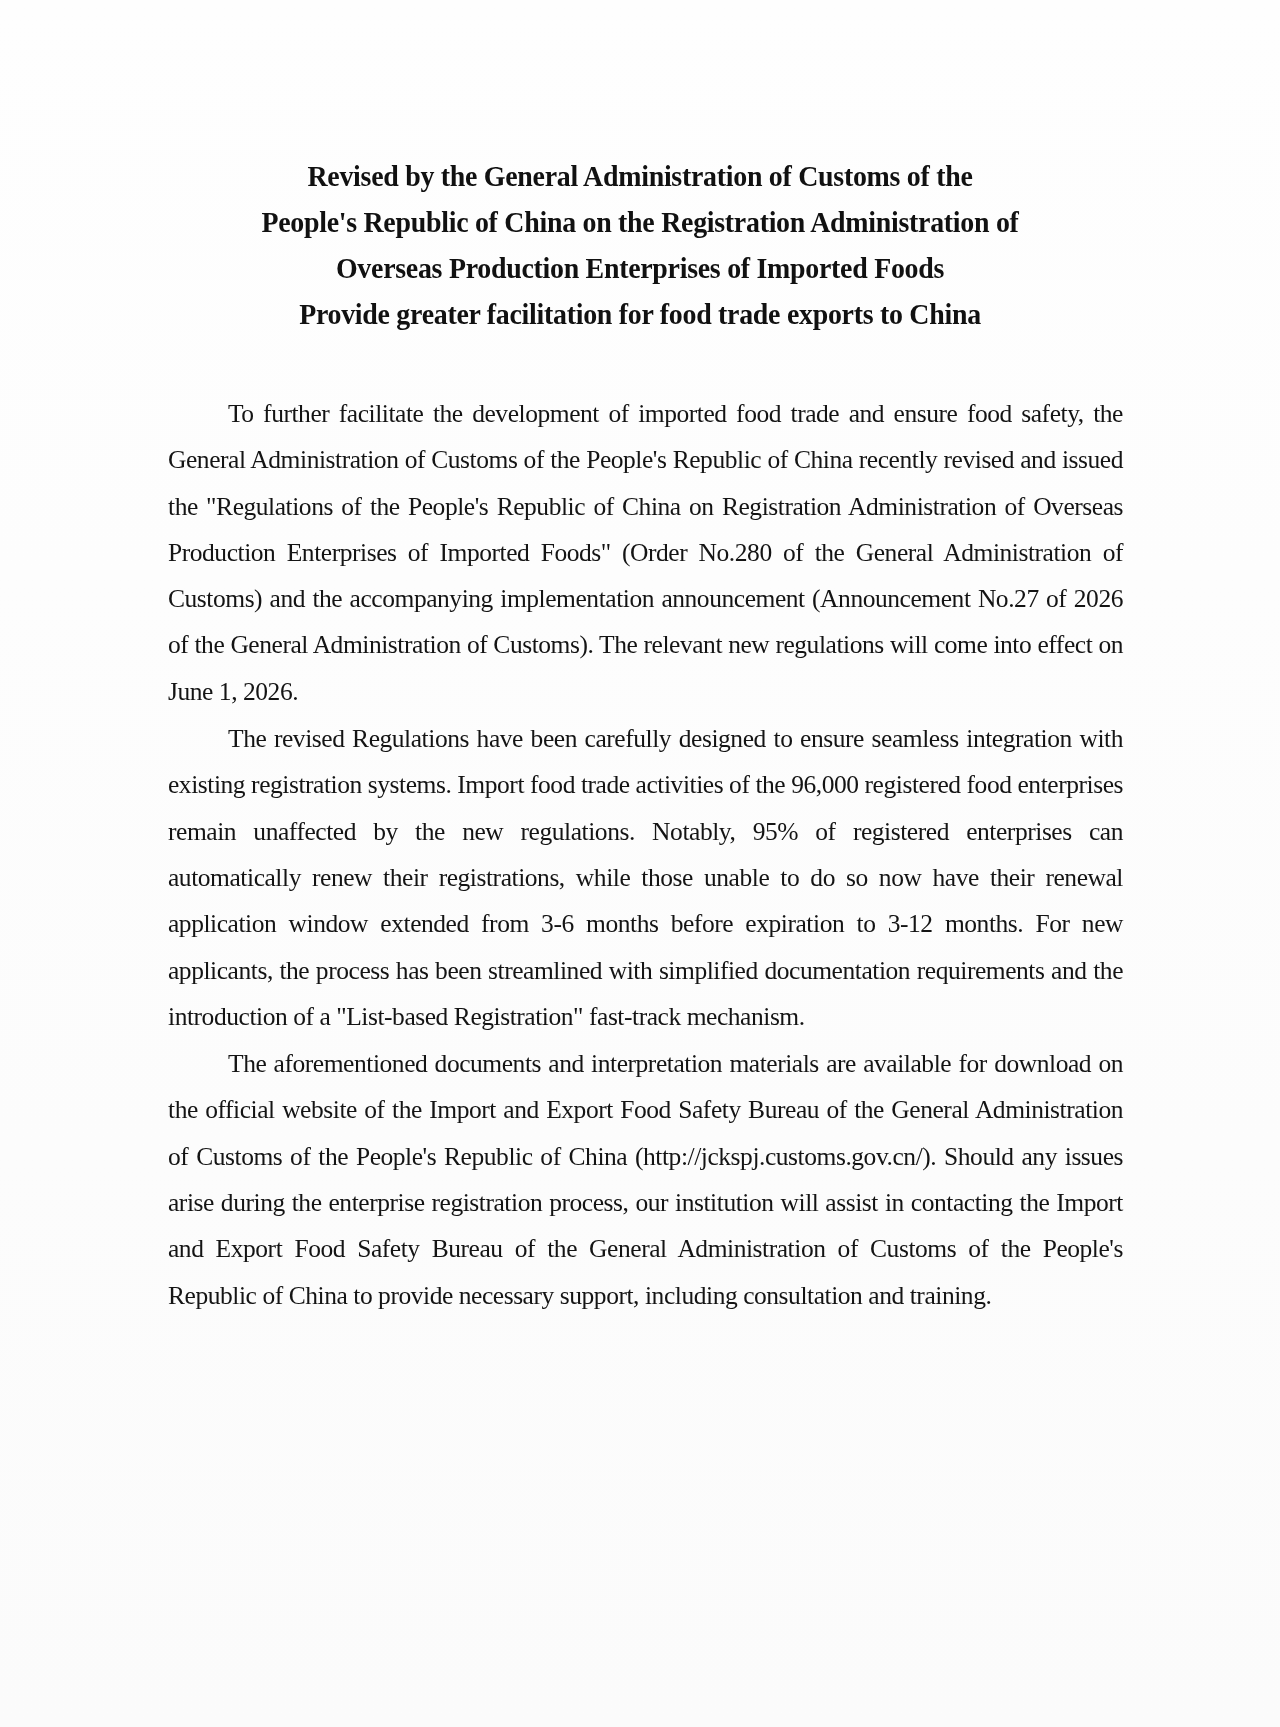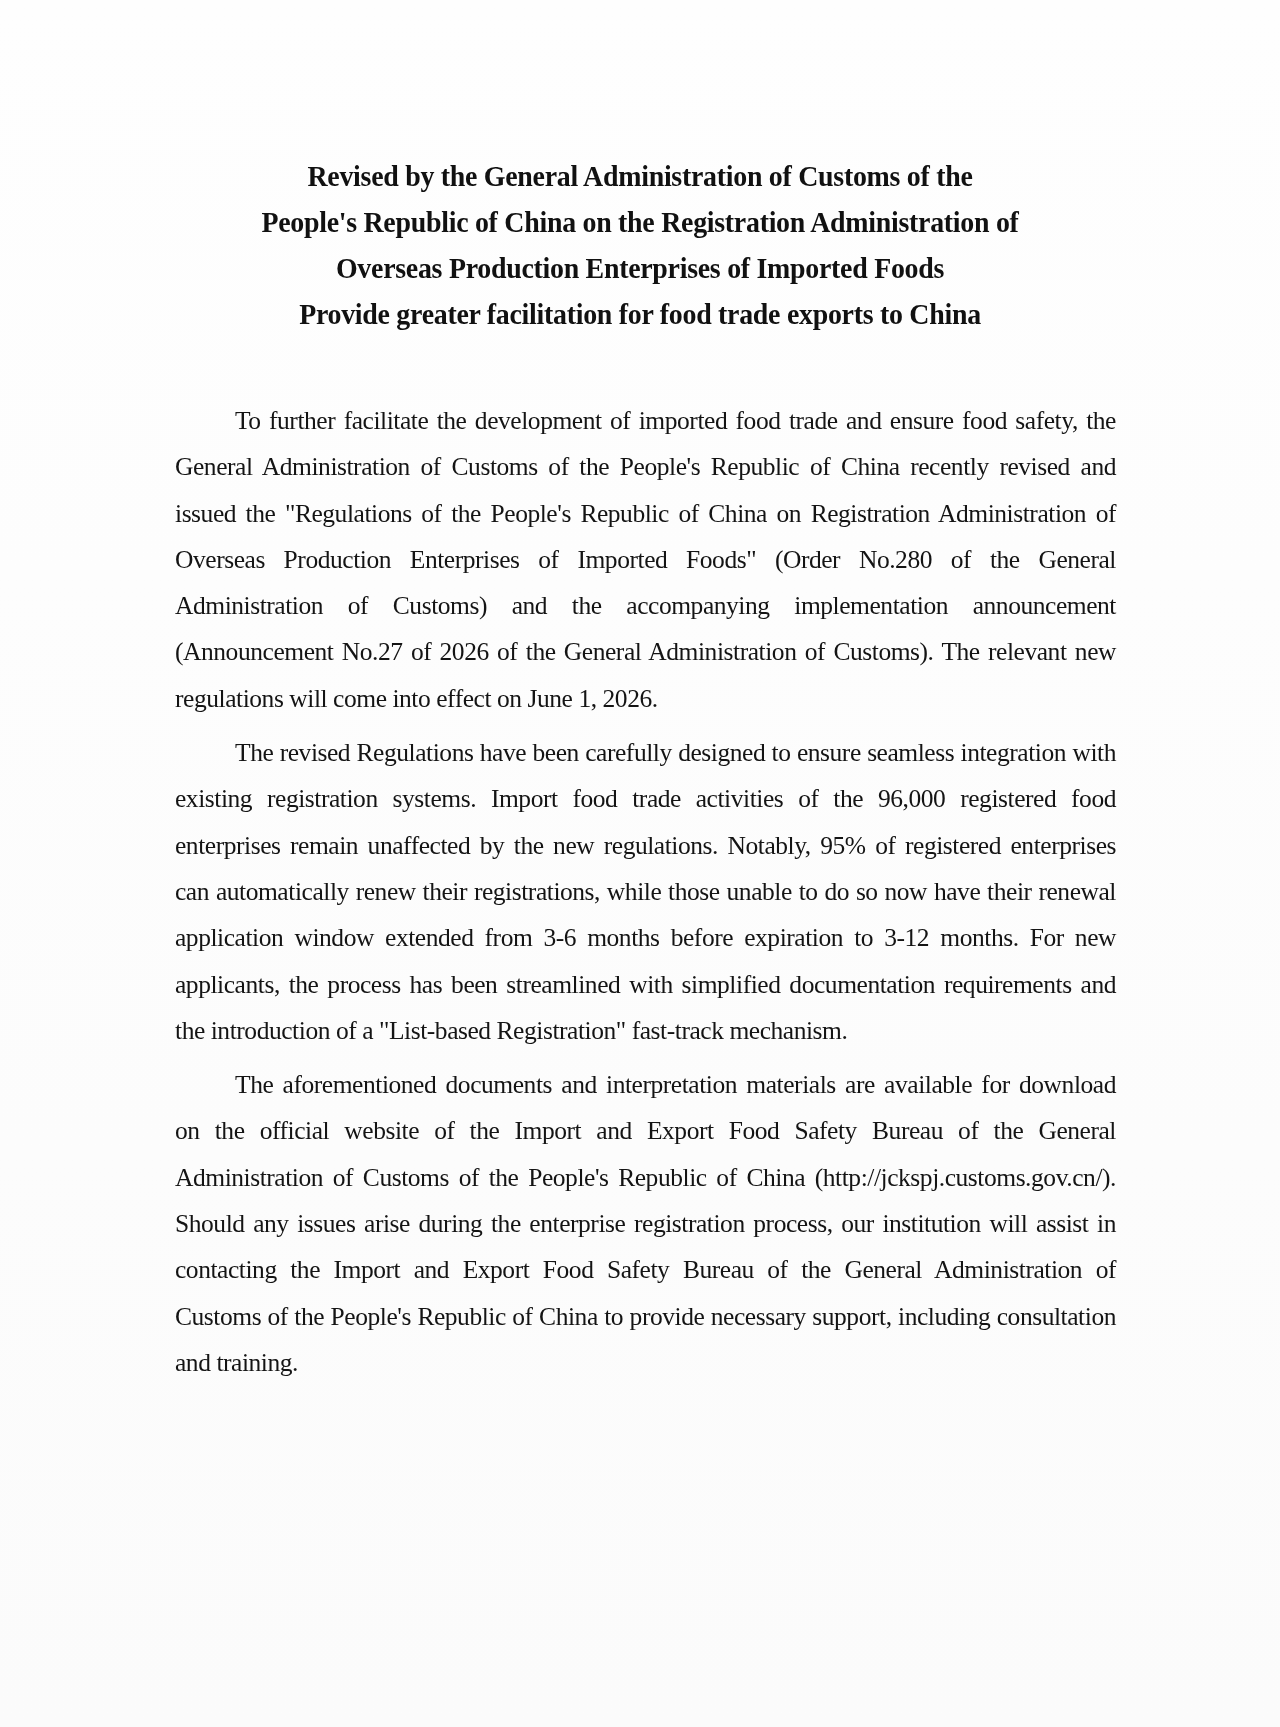--- a/index.html
+++ b/index.html
@@ -38,21 +38,21 @@
       color: #111;
       transform: scaleX(0.93);
     }
     .body-block {
       position: absolute;
       left: 167px;
       top: 390px;
       width: 957px;
     }
     .para {
-      margin: 8px;
+      margin: 1px;
       font-size: 25.5px;
       line-height: 46.3px;
       text-align: justify;
       text-indent: 60px;
       color: #141414;
       letter-spacing: -0.45px;
     }
   </style>
 </head>
 <body>

